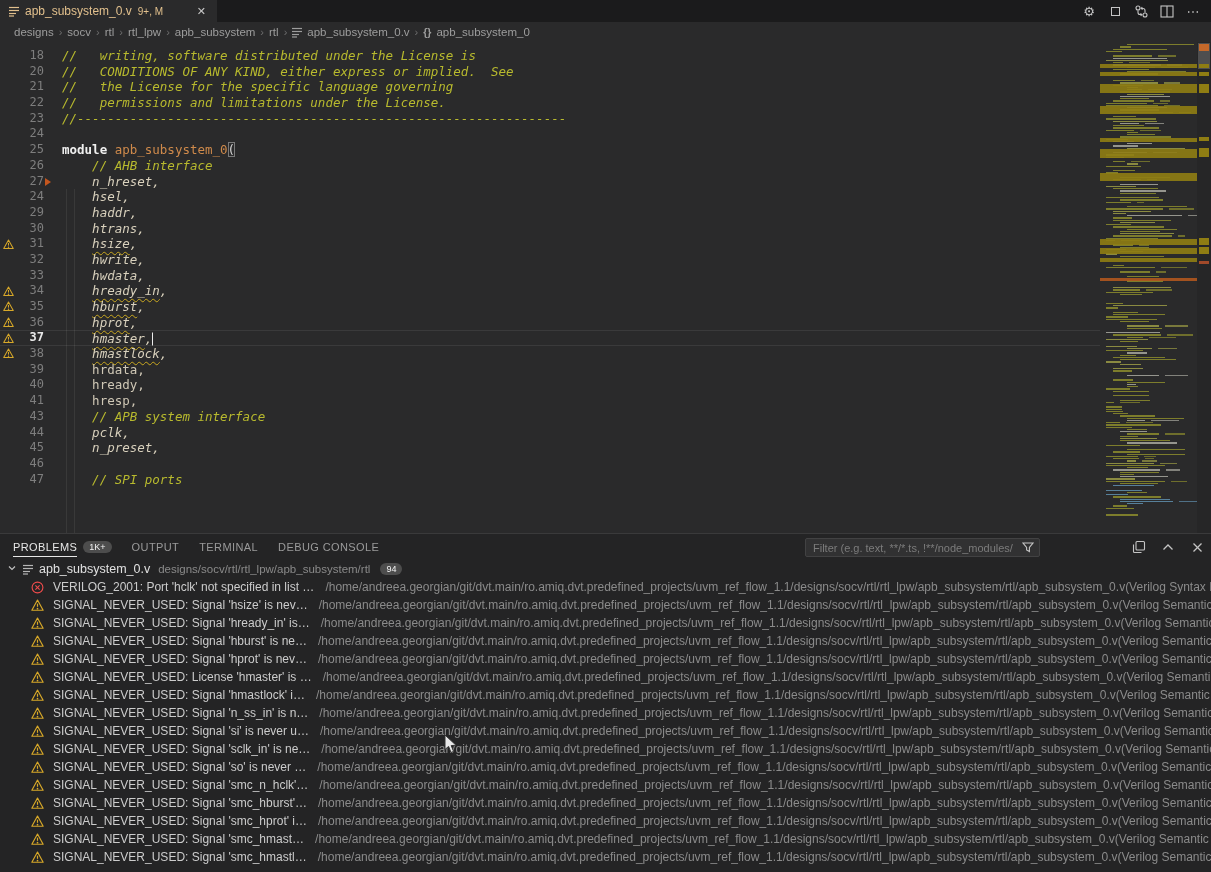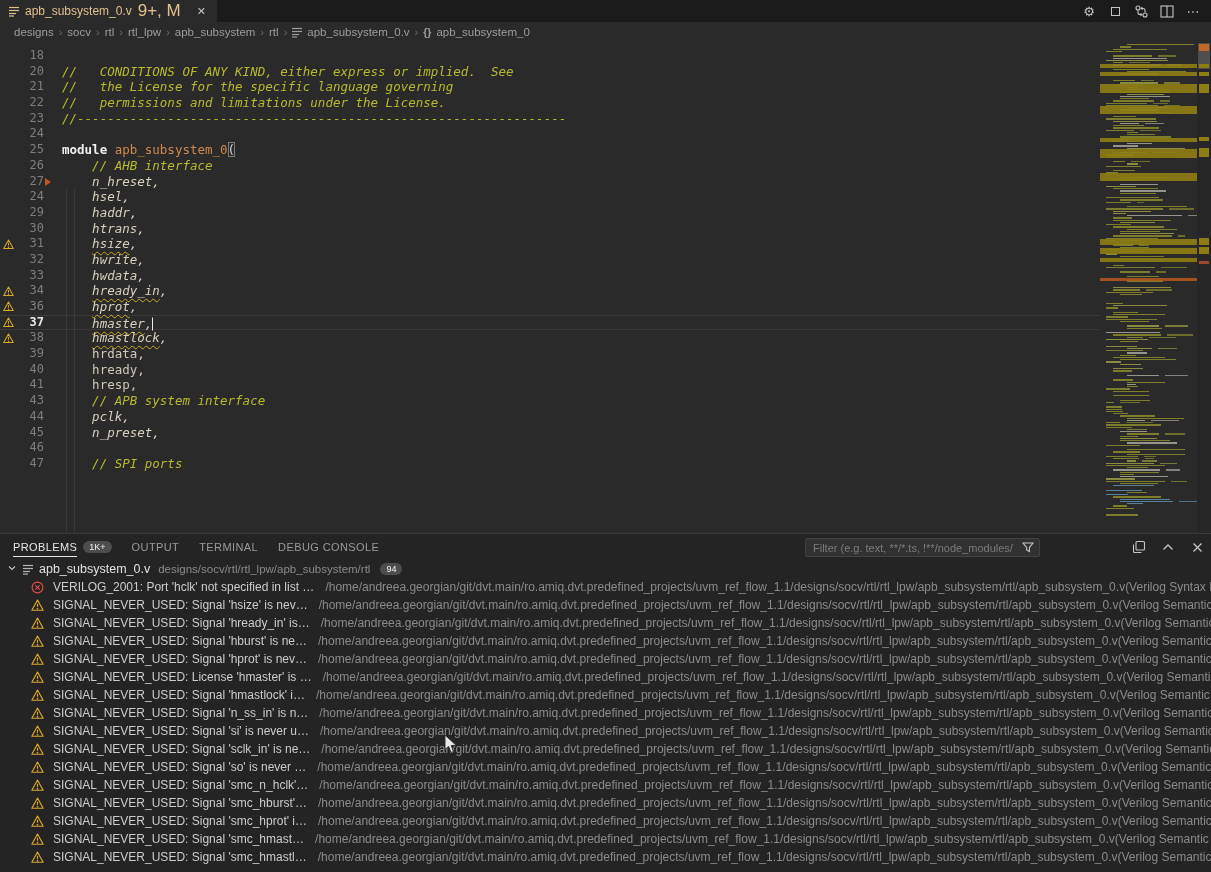--- a/index.html
+++ b/index.html
@@ -11,21 +11,21 @@
   }
   
   .tabbar { position:absolute; top:0; left:0; right:0; height:22px; background:#1b1b1c; display:flex; }
   .tab {
     display:flex; align-items:center; gap:6px; padding:0 8px 0 9px;
     width:218px; height:22px; background:#2a2a2b; border-right:1px solid #1b1b1c;
     font-size:12px; color:#e2c08d;
   }
   .tab .file-ico { flex:0 0 auto; }
   .tab .tab-label { white-space:nowrap; }
-  .tab .tab-deco { font-size:17px; color:#e2c08d; }
+  .tab .tab-deco { font-size:10px; color:#e2c08d; }
   .tab .tab-close { margin-left:auto; color:#c8c8c8; font-size:11px; line-height:1; padding:1px 3px; }
   .editor-actions { position:absolute; right:4px; top:0; height:22px; display:flex; align-items:center; gap:10px; padding-right:6px; color:#c5c5c5; }
   .editor-actions .act { width:16px; height:16px; display:flex; align-items:center; justify-content:center; font-size:13px; }
   .gear-glyph { font-family:"DejaVu Sans", sans-serif; font-size:13px; }
   .sq { width:9px; height:9px; border:1px solid #c5c5c5; }
   
   .breadcrumbs { position:absolute; top:22px; left:0; right:0; height:20px; background:#2a2a2b;
     display:flex; align-items:center; padding-left:14px; font-size:11.5px; color:#9d9d9d; }
   .crumb { display:flex; align-items:center; gap:5px; white-space:nowrap; }
   .crumb-sep { color:#6d6d6d; margin:0 5px; font-size:11px; }
@@ -175,21 +175,21 @@
       <span class="crumb">
         <span class="sym">{}</span>
         <span>apb_subsystem_0</span>
       </span>
     </div>
 
   <div class="editor">
     <div class="indent-guide" style="left:66px; top:147px; height:344px;"></div>
     <div class="indent-guide" style="left:74px; top:147px; height:344px;"></div>
     <div class="lines" id="code-lines">
-        <div class="cline"><span class="gut-ico"></span><span class="lnum">18</span></div>
+        <div class="cline"><span class="gut-ico"></span><span class="lnum">18</span><span class="ltext"><span class="tok-c">//   writing, software distributed under the License is</span></span></div>
         <div class="cline"><span class="gut-ico"></span><span class="lnum">20</span><span class="ltext"><span class="tok-c">//   CONDITIONS OF ANY KIND, either express or implied.  See</span></span></div>
         <div class="cline"><span class="gut-ico"></span><span class="lnum">21</span><span class="ltext"><span class="tok-c">//   the License for the specific language governing</span></span></div>
         <div class="cline"><span class="gut-ico"></span><span class="lnum">22</span><span class="ltext"><span class="tok-c">//   permissions and limitations under the License.</span></span></div>
         <div class="cline"><span class="gut-ico"></span><span class="lnum">23</span><span class="ltext"><span class="tok-c">//-----------------------------------------------------------------</span></span></div>
         <div class="cline"><span class="gut-ico"></span><span class="lnum">24</span><span class="ltext"></span></div>
         <div class="cline"><span class="gut-ico"></span><span class="lnum">25</span><span class="ltext"><span class="tok-k">module</span><span class="tok-pl"> </span><span class="tok-e">apb_subsystem_0</span><span class="tok-br">(</span></span></div>
         <div class="cline"><span class="gut-ico"></span><span class="lnum">26</span><span class="ltext"><span class="tok-pl">    </span><span class="tok-c">// AHB interface</span></span></div>
         <div class="cline"><span class="gut-ico"></span><span class="lnum">27</span><span class="ltext"><span class="tok-pl">    </span><span class="tok-pi">n_hreset,</span></span><span class="line-marker" style="left: 45px; top: 4px;"></span></div>
         <div class="cline"><span class="gut-ico"></span><span class="lnum">24</span><span class="ltext"><span class="tok-pl">    </span><span class="tok-pi">hsel,</span></span></div>
         <div class="cline"><span class="gut-ico"></span><span class="lnum">29</span><span class="ltext"><span class="tok-pl">    </span><span class="tok-pi">haddr,</span></span></div>
@@ -199,20 +199,25 @@
   <line x1="6" y1="4.3" x2="6" y2="7.2" stroke="#d7a829" stroke-width="1.1"></line>
   <circle cx="6" cy="8.9" r="0.8" fill="#d7a829"></circle>
             </svg></span><span class="lnum">31</span><span class="ltext"><span class="tok-pl">    </span><span class="tok-pi squig">hsize</span><span class="tok-pi">,</span></span></div>
         <div class="cline"><span class="gut-ico"></span><span class="lnum">32</span><span class="ltext"><span class="tok-pl">    </span><span class="tok-pi">hwrite,</span></span></div>
         <div class="cline"><span class="gut-ico"></span><span class="lnum">33</span><span class="ltext"><span class="tok-pl">    </span><span class="tok-pi">hwdata,</span></span></div>
         <div class="cline"><span class="gut-ico"><svg width="11" height="11" viewBox="0 0 12 12">
   <path d="M6 1 L11.2 10.4 H0.8 Z" fill="none" stroke="#d7a829" stroke-width="1.1" stroke-linejoin="round"></path>
   <line x1="6" y1="4.3" x2="6" y2="7.2" stroke="#d7a829" stroke-width="1.1"></line>
   <circle cx="6" cy="8.9" r="0.8" fill="#d7a829"></circle>
             </svg></span><span class="lnum">34</span><span class="ltext"><span class="tok-pl">    </span><span class="tok-pi squig">hready_in</span><span class="tok-pi">,</span></span></div>
+        <div class="cline"><span class="gut-ico"><svg width="11" height="11" viewBox="0 0 12 12">
+  <path d="M6 1 L11.2 10.4 H0.8 Z" fill="none" stroke="#d7a829" stroke-width="1.1" stroke-linejoin="round"></path>
+  <line x1="6" y1="4.3" x2="6" y2="7.2" stroke="#d7a829" stroke-width="1.1"></line>
+  <circle cx="6" cy="8.9" r="0.8" fill="#d7a829"></circle>
+            </svg></span><span class="lnum">35</span><span class="ltext"><span class="tok-pl">    </span><span class="tok-pi squig">hburst</span><span class="tok-pi">,</span></span></div>
         <div class="cline"><span class="gut-ico"><svg width="11" height="11" viewBox="0 0 12 12">
   <path d="M6 1 L11.2 10.4 H0.8 Z" fill="none" stroke="#d7a829" stroke-width="1.1" stroke-linejoin="round"></path>
   <line x1="6" y1="4.3" x2="6" y2="7.2" stroke="#d7a829" stroke-width="1.1"></line>
   <circle cx="6" cy="8.9" r="0.8" fill="#d7a829"></circle>
             </svg></span><span class="lnum">36</span><span class="ltext"><span class="tok-pl">    </span><span class="tok-pi squig">hprot</span><span class="tok-pi">,</span></span></div>
         <div class="cline cur"><span class="gut-ico"><svg width="11" height="11" viewBox="0 0 12 12">
   <path d="M6 1 L11.2 10.4 H0.8 Z" fill="none" stroke="#d7a829" stroke-width="1.1" stroke-linejoin="round"></path>
   <line x1="6" y1="4.3" x2="6" y2="7.2" stroke="#d7a829" stroke-width="1.1"></line>
   <circle cx="6" cy="8.9" r="0.8" fill="#d7a829"></circle>
             </svg></span><span class="lnum">37</span><span class="ltext"><span class="tok-pl">    </span><span class="tok-pi squig">hmaster</span><span class="tok-pi">,</span><span class="caret"></span></span></div>

